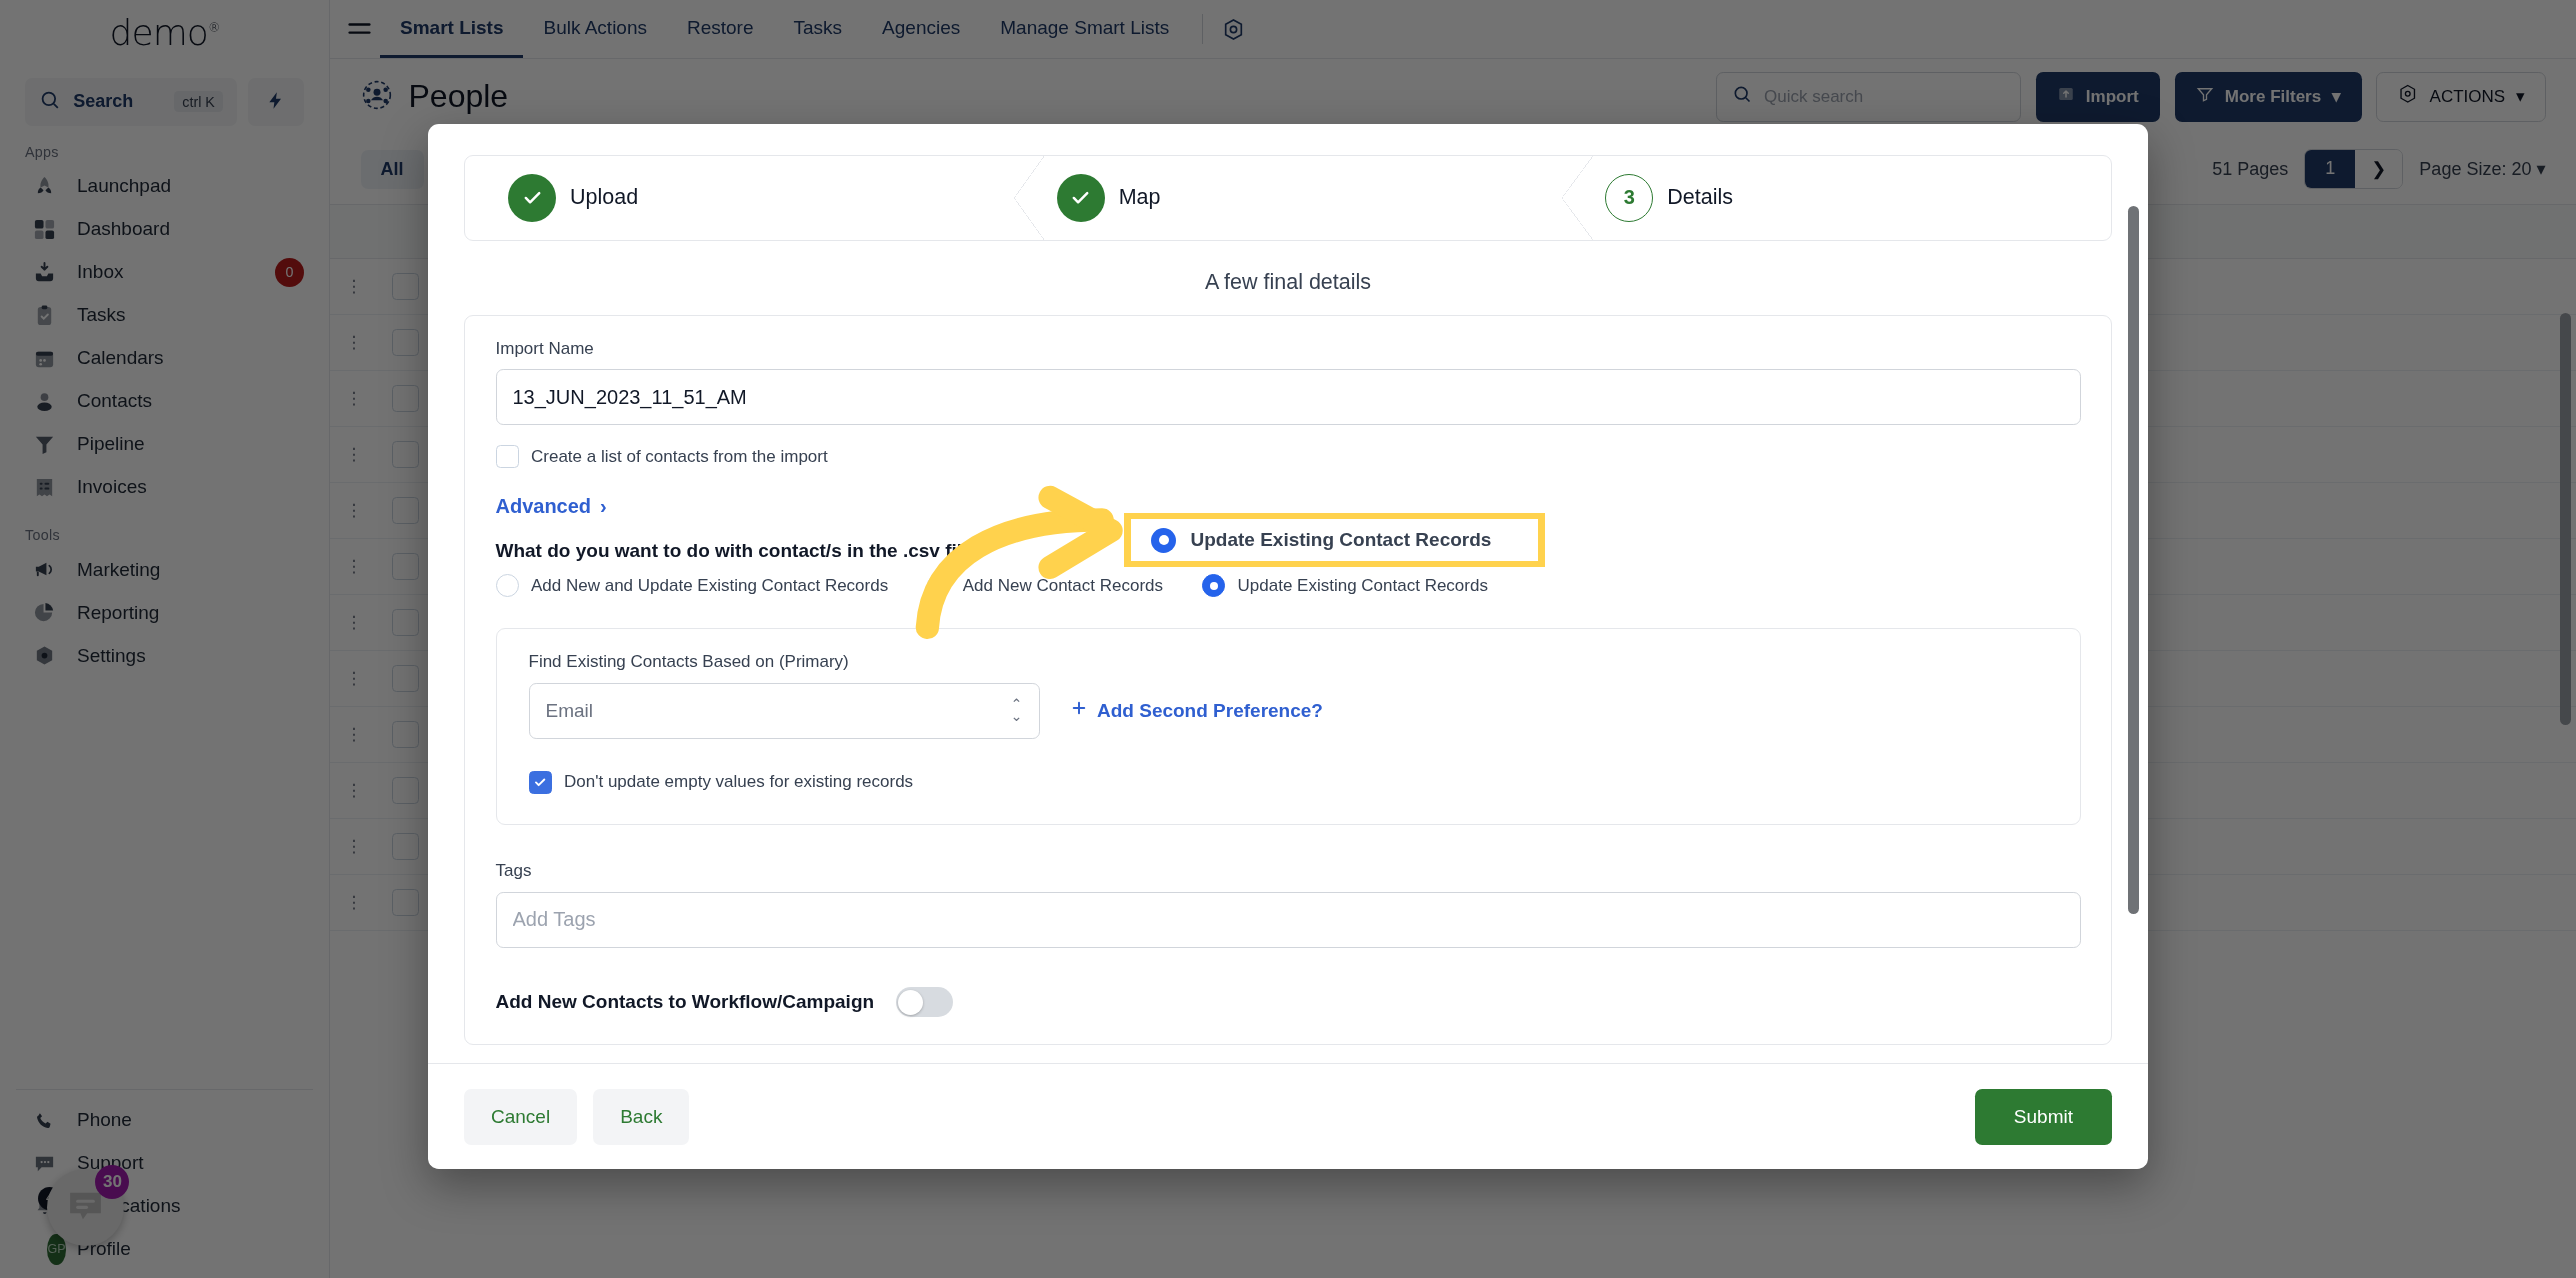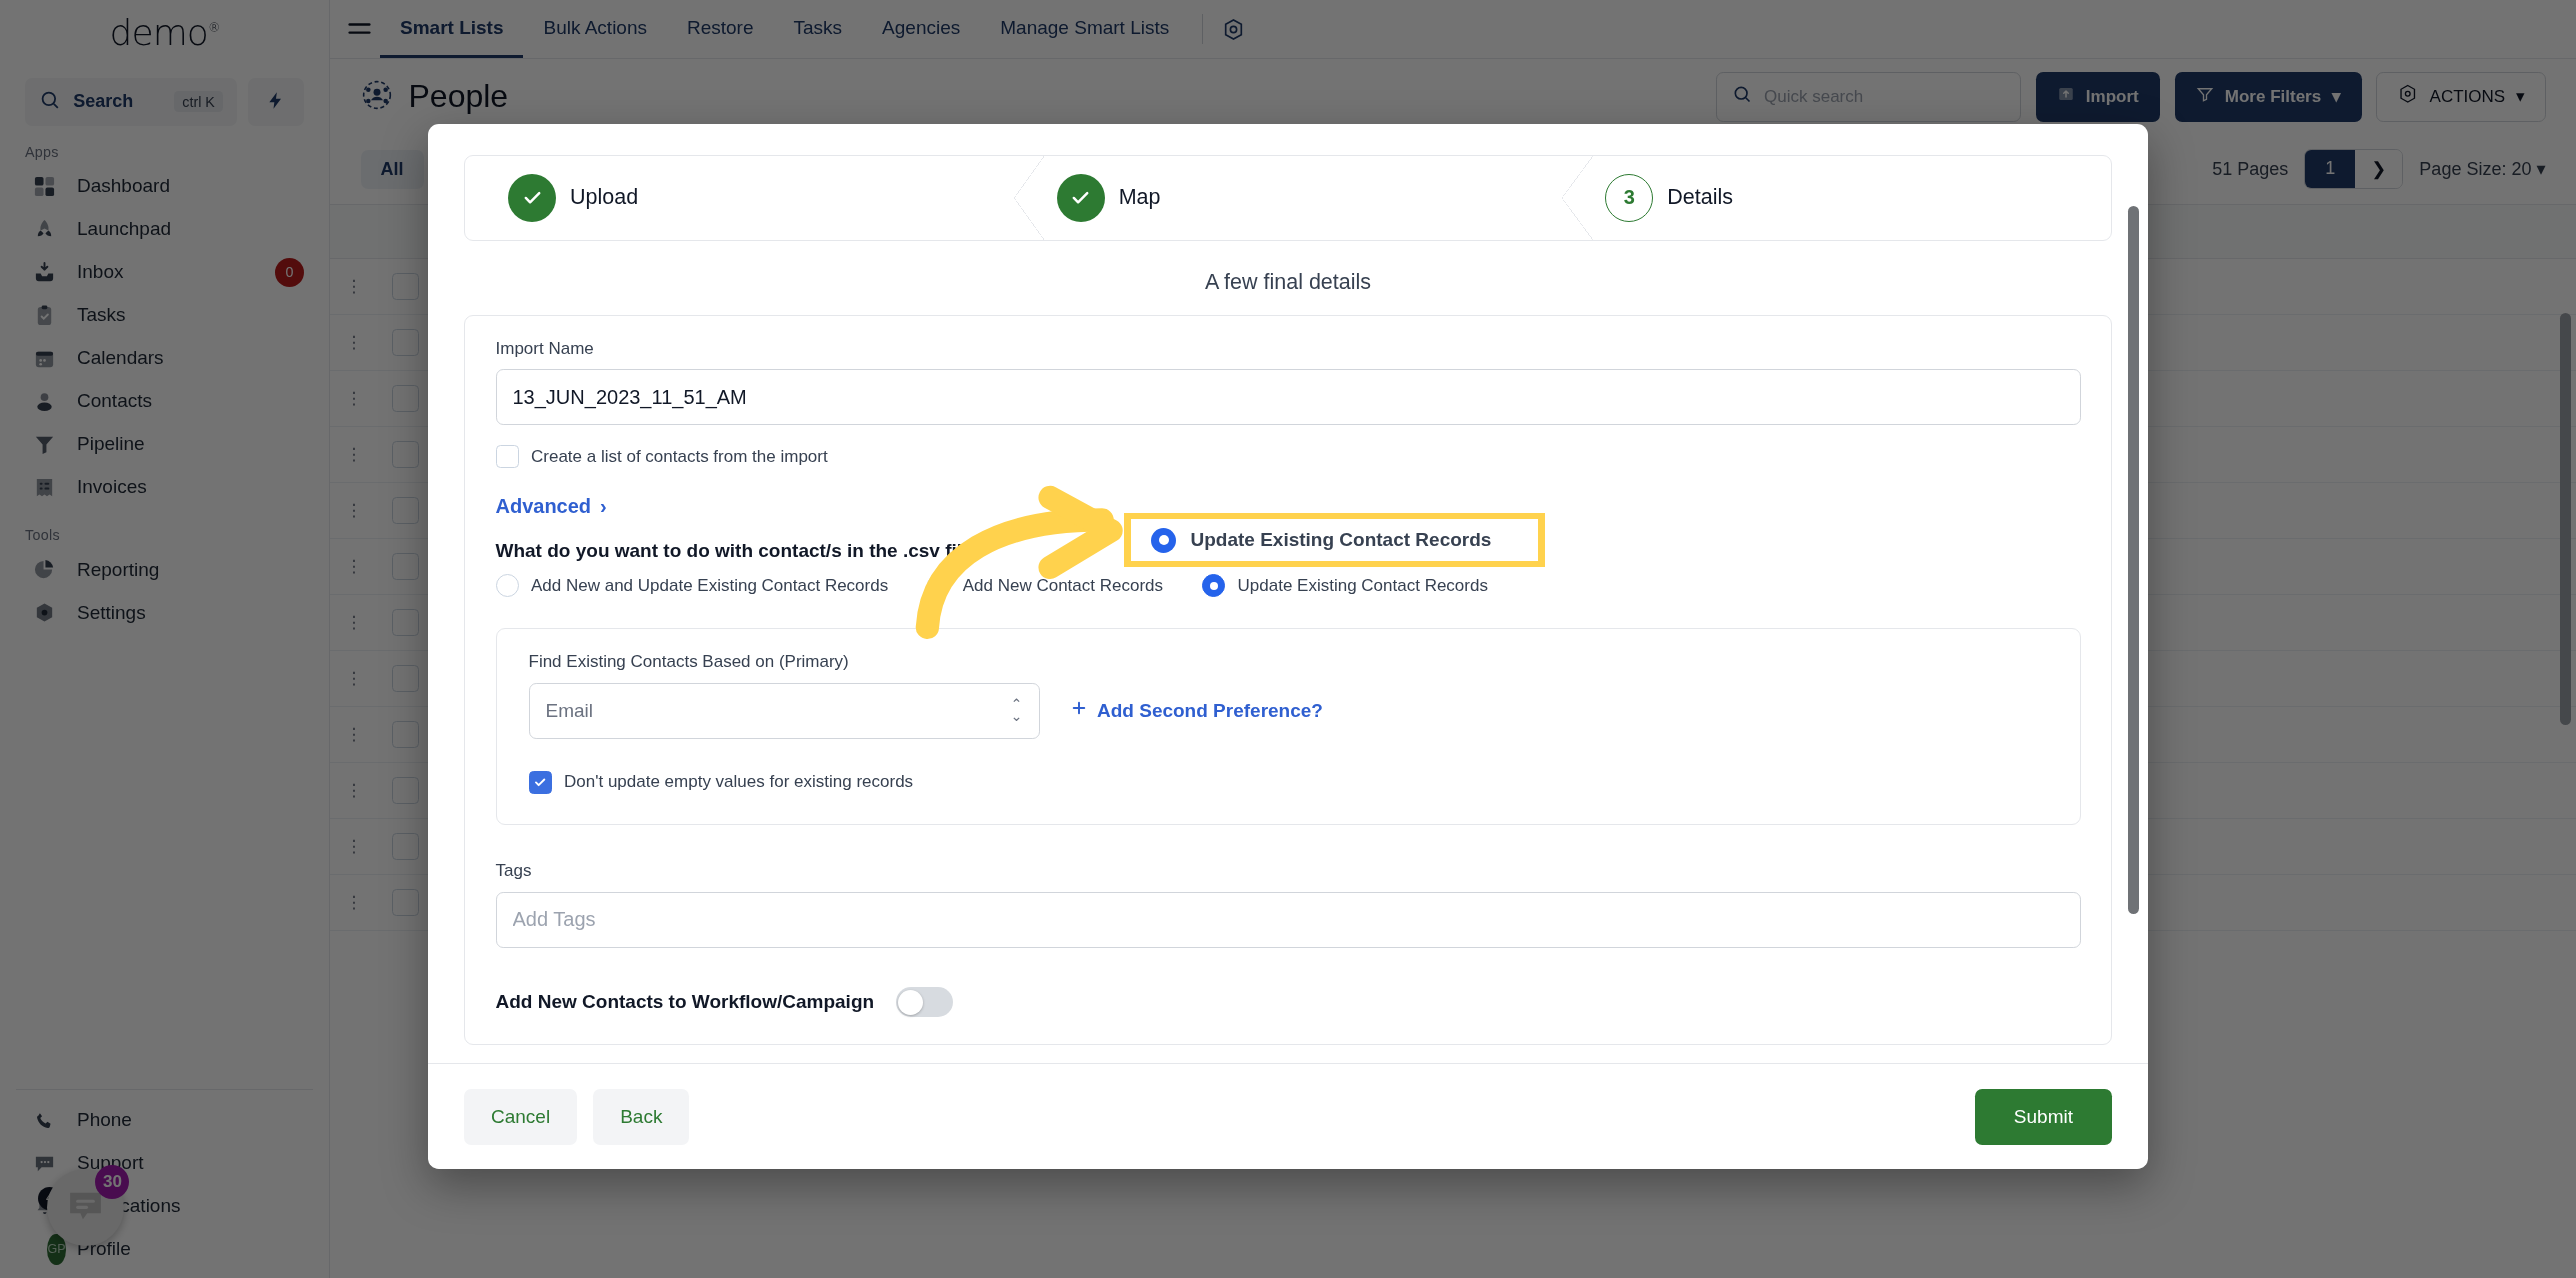--- a/index.html
+++ b/index.html
@@ -316,37 +316,37 @@
             </svg>
         </span>
       </div>
     </div>
 
     <div class="nav-section-title">Apps</div>
 
     <div class="nav-item">
       <span class="ico">
           <svg width="23" height="23" viewBox="0 0 24 24" fill="#374151">
+            <path d="M12 2c3 3 5 7 4 11l-4-2-4 2c-1-4 1-8 4-11z" opacity=".55"></path>
+            <path d="M8 13c-2 1-3 3-3 6 3 0 5-1 6-3z"></path>
+            <path d="M16 13c2 1 3 3 3 6-3 0-5-1-6-3z"></path>
+          </svg>
+        </span>
+      <span>Launchpad</span>
+    </div>
+    <div class="nav-item">
+      <span class="ico">
+          <svg width="23" height="23" viewBox="0 0 24 24" fill="#374151">
             <rect x="2" y="2" width="9" height="9" rx="2"></rect>
             <rect x="13" y="2" width="9" height="9" rx="2" opacity=".45"></rect>
             <rect x="2" y="13" width="9" height="9" rx="2" opacity=".45"></rect>
             <rect x="13" y="13" width="9" height="9" rx="2"></rect>
           </svg>
         </span>
       <span>Dashboard</span>
-    </div>
-    <div class="nav-item">
-      <span class="ico">
-          <svg width="23" height="23" viewBox="0 0 24 24" fill="#374151">
-            <path d="M12 2c3 3 5 7 4 11l-4-2-4 2c-1-4 1-8 4-11z" opacity=".55"></path>
-            <path d="M8 13c-2 1-3 3-3 6 3 0 5-1 6-3z"></path>
-            <path d="M16 13c2 1 3 3 3 6-3 0-5-1-6-3z"></path>
-          </svg>
-        </span>
-      <span>Launchpad</span>
     </div>
     <div class="nav-item">
       <span class="ico">
           <svg width="23" height="23" viewBox="0 0 24 24" fill="#374151">
             <path d="M3 13h5l1.5 3h5L16 13h5v5a3 3 0 0 1-3 3H6a3 3 0 0 1-3-3z"></path>
             <path d="M12 2v7m0 0 3-3m-3 3L9 6" stroke="#374151" stroke-width="2" fill="none" stroke-linecap="round"></path>
           </svg>
         </span>
       <span>Inbox</span>
       <span class="nav-badge">0</span>
@@ -398,20 +398,30 @@
             <rect x="12" y="7" width="5" height="2.2" rx="1"></rect>
             <rect x="7" y="12" width="3" height="2.2" rx="1"></rect>
             <rect x="12" y="12" width="5" height="2.2" rx="1"></rect>
           </svg>
         </span>
       <span>Invoices</span>
     </div>
 
     <div class="nav-section-title">Tools</div>
 
+    <div class="nav-item">
+      <span class="ico">
+          <svg width="23" height="23" viewBox="0 0 24 24" fill="#374151">
+            <path d="M3 9v5h3l8 4V5L6 9z"></path>
+            <path d="M17 8a5 5 0 0 1 0 8" stroke="#374151" stroke-width="1.8" fill="none" stroke-linecap="round"></path>
+            <rect x="4" y="14" width="2" height="5" rx="1"></rect>
+          </svg>
+        </span>
+      <span>Marketing</span>
+    </div>
     <div class="nav-item">
       <span class="ico">
           <svg width="23" height="23" viewBox="0 0 24 24" fill="#374151">
             <path d="M11 3a9 9 0 1 0 9 9h-9z" opacity=".55"></path>
             <path d="M13 2a9 9 0 0 1 8 8h-8z"></path>
           </svg>
         </span>
       <span>Reporting</span>
     </div>
     <div class="nav-item">

